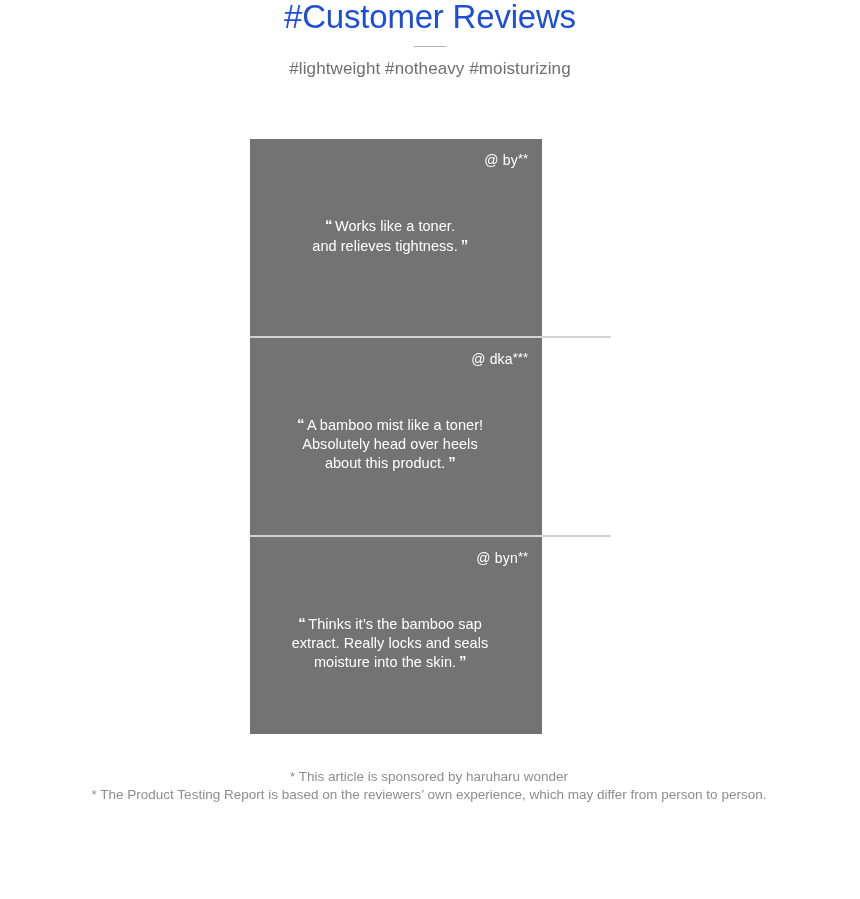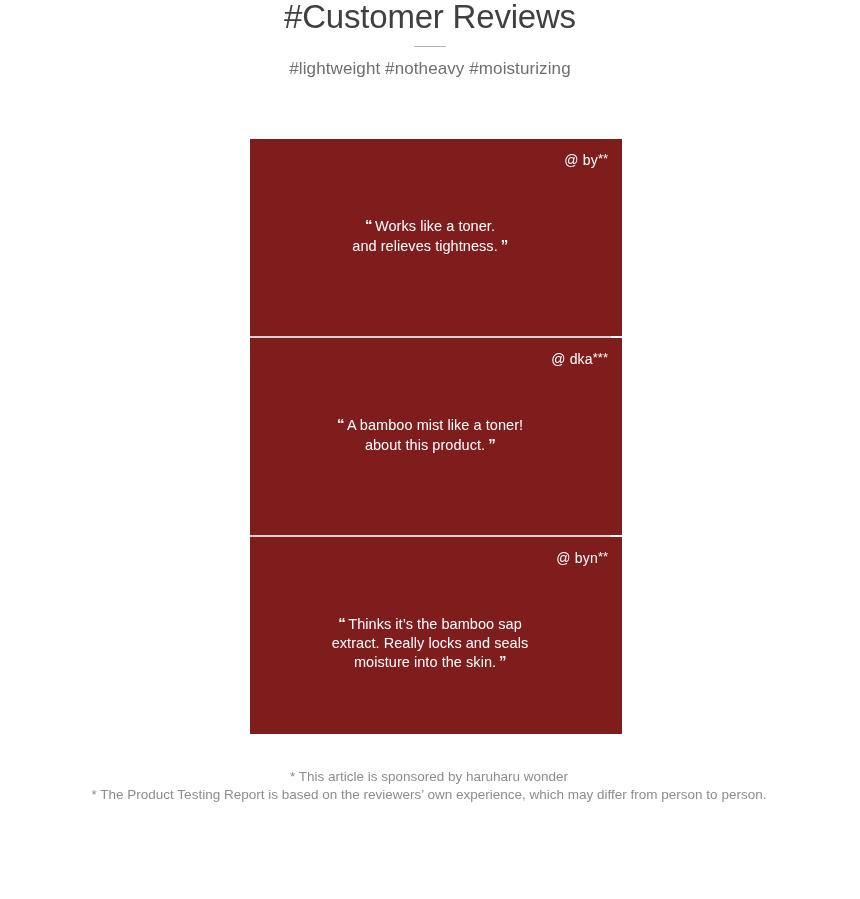--- a/index.html
+++ b/index.html
@@ -27,21 +27,21 @@
     text-align: center;
     padding-top: 0;
   }
   .page-title {
     margin: 0;
     padding-top: 0;
     font-size: 33px;
     font-weight: 400;
     line-height: 34px;
     letter-spacing: -0.2px;
-    color: #404040;
+    color: #1d4ed8;
     font-family: "Liberation Sans", sans-serif;
   }
   .title-divider-wrap {
     width: 860px;
     height: 24px;
     display: flex;
     align-items: center;
     justify-content: center;
   }
   .title-divider {
@@ -60,22 +60,22 @@
 
   
   .reviews {
     position: absolute;
     left: 250px;
     top: 139px;
     width: 361px;
   }
   .review-card {
     position: relative;
-    width: 372px;
-    background: #7f1d1d;
+    width: 292px;
+    background: #737373;
     box-sizing: border-box;
     overflow: hidden;
   }
   .review-card.card-1 { height: 197px; }
   .review-card.card-2 { height: 197px; }
   .review-card.card-3 { height: 197px; }
 
   .card-sep {
     width: 361px;
     height: 2px;
@@ -159,20 +159,21 @@
     </div>
 
     <div class="card-sep"></div>
 
     <div class="review-card card-2">
       <div class="handle">
         <span>@ dka</span><span class="stars">***</span>
       </div>
       <div class="quote-block">
         <span class="qline"><span class="qmark open">“</span><span>A bamboo mist like a toner!</span></span>
+        <span class="qline">Absolutely head over heels</span>
         <span class="qline"><span>about this product.</span><span class="qmark close">”</span></span>
       </div>
     </div>
 
     <div class="card-sep"></div>
 
     <div class="review-card card-3">
       <div class="handle">
         <span>@ byn</span><span class="stars">**</span>
       </div>

